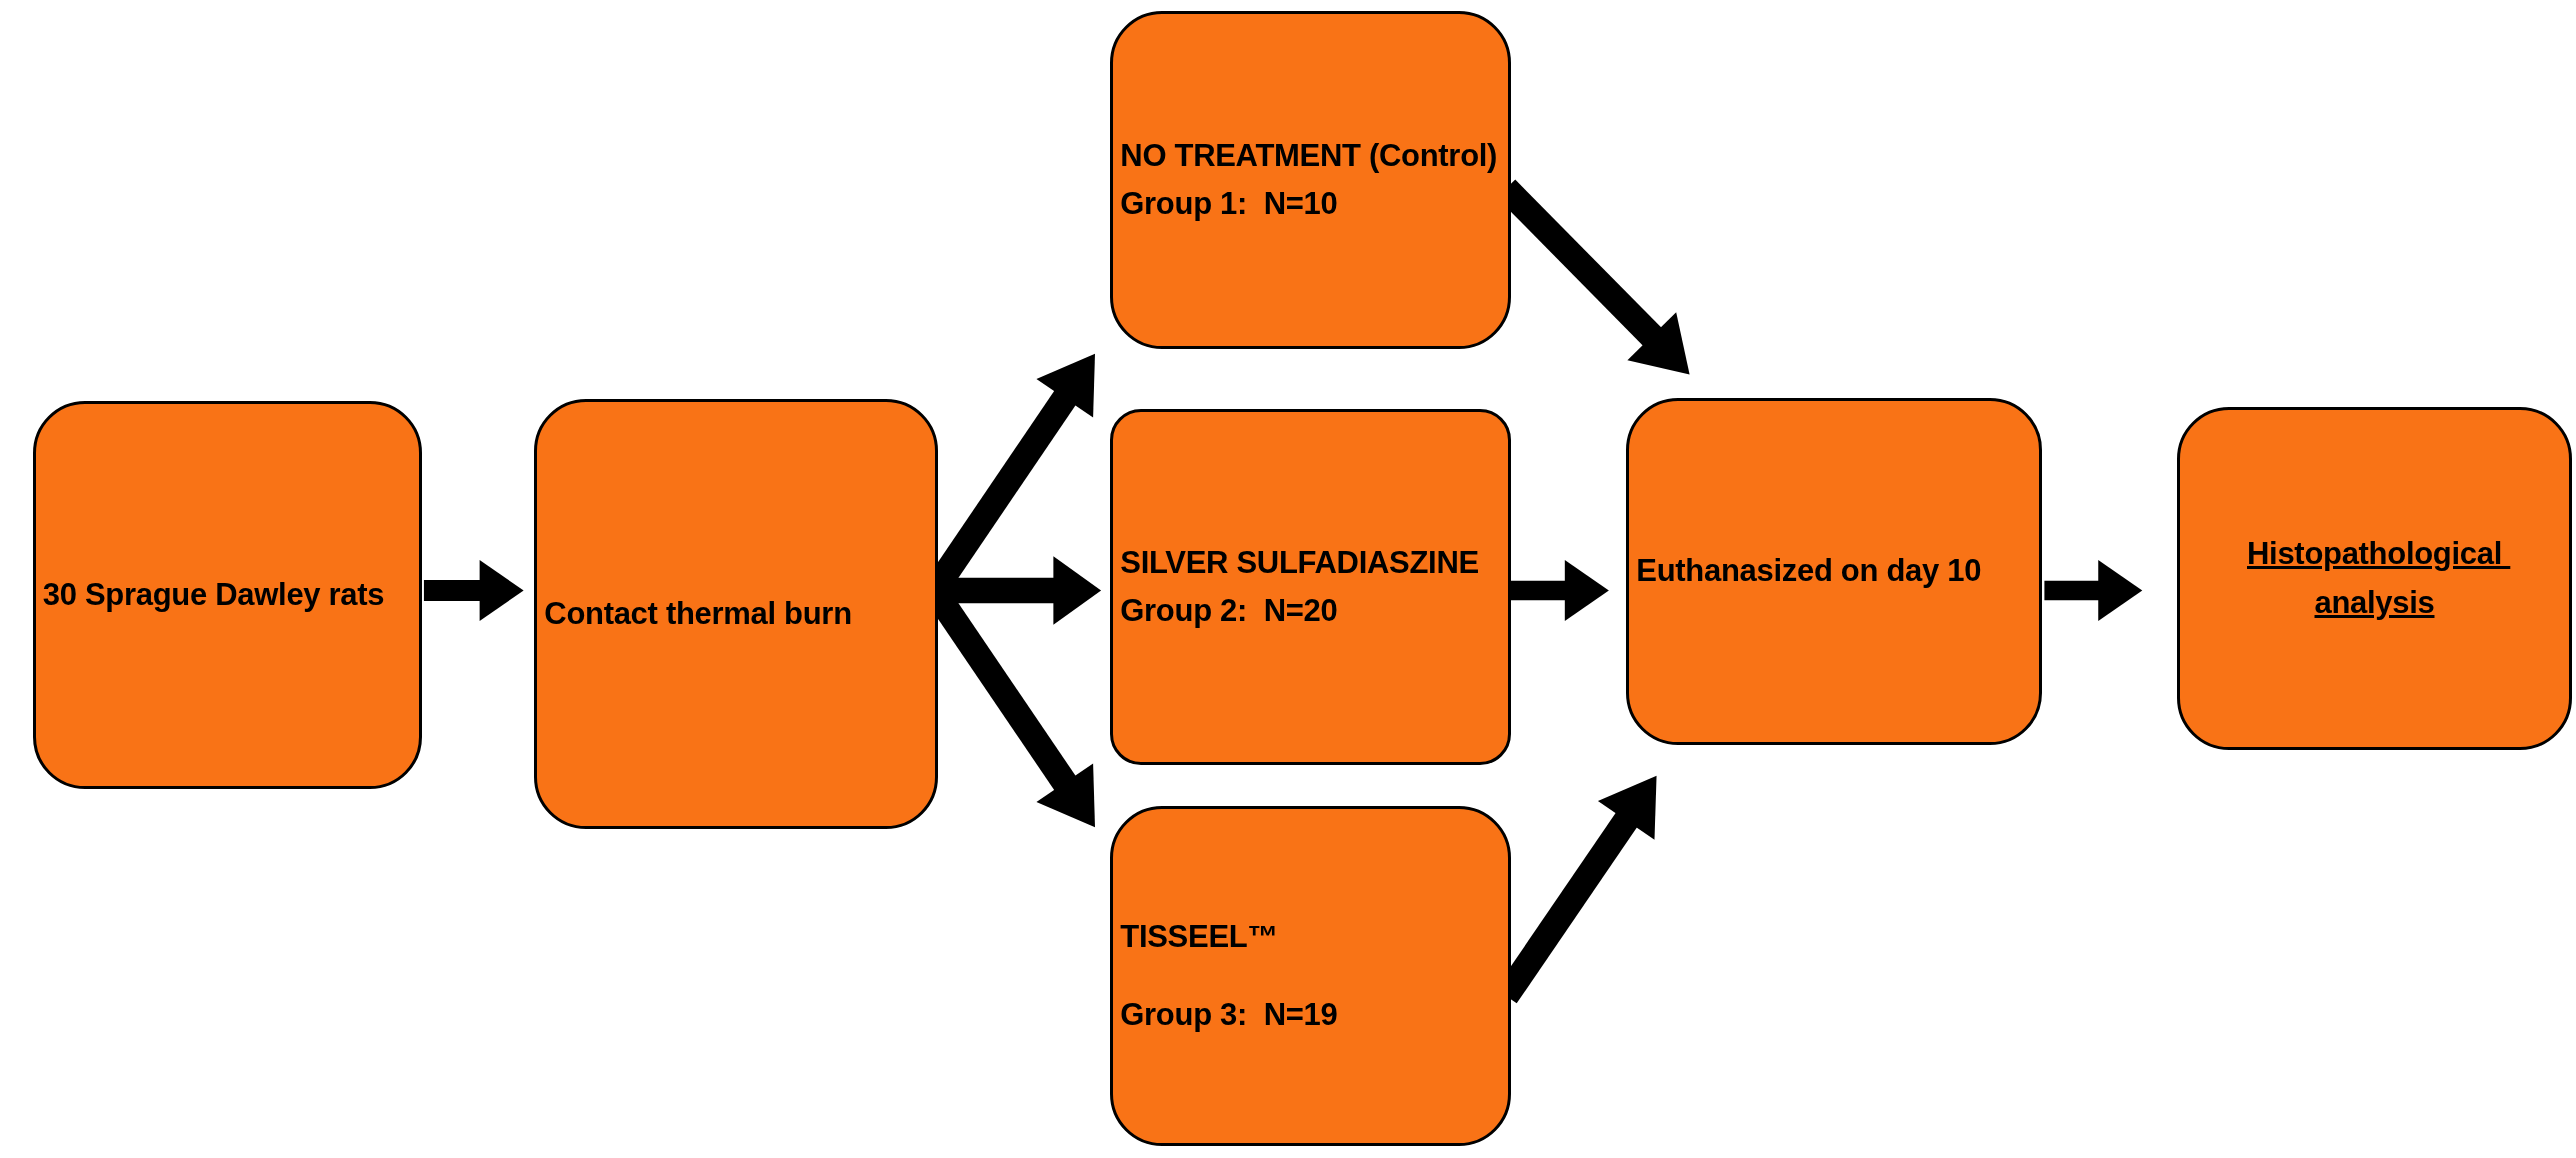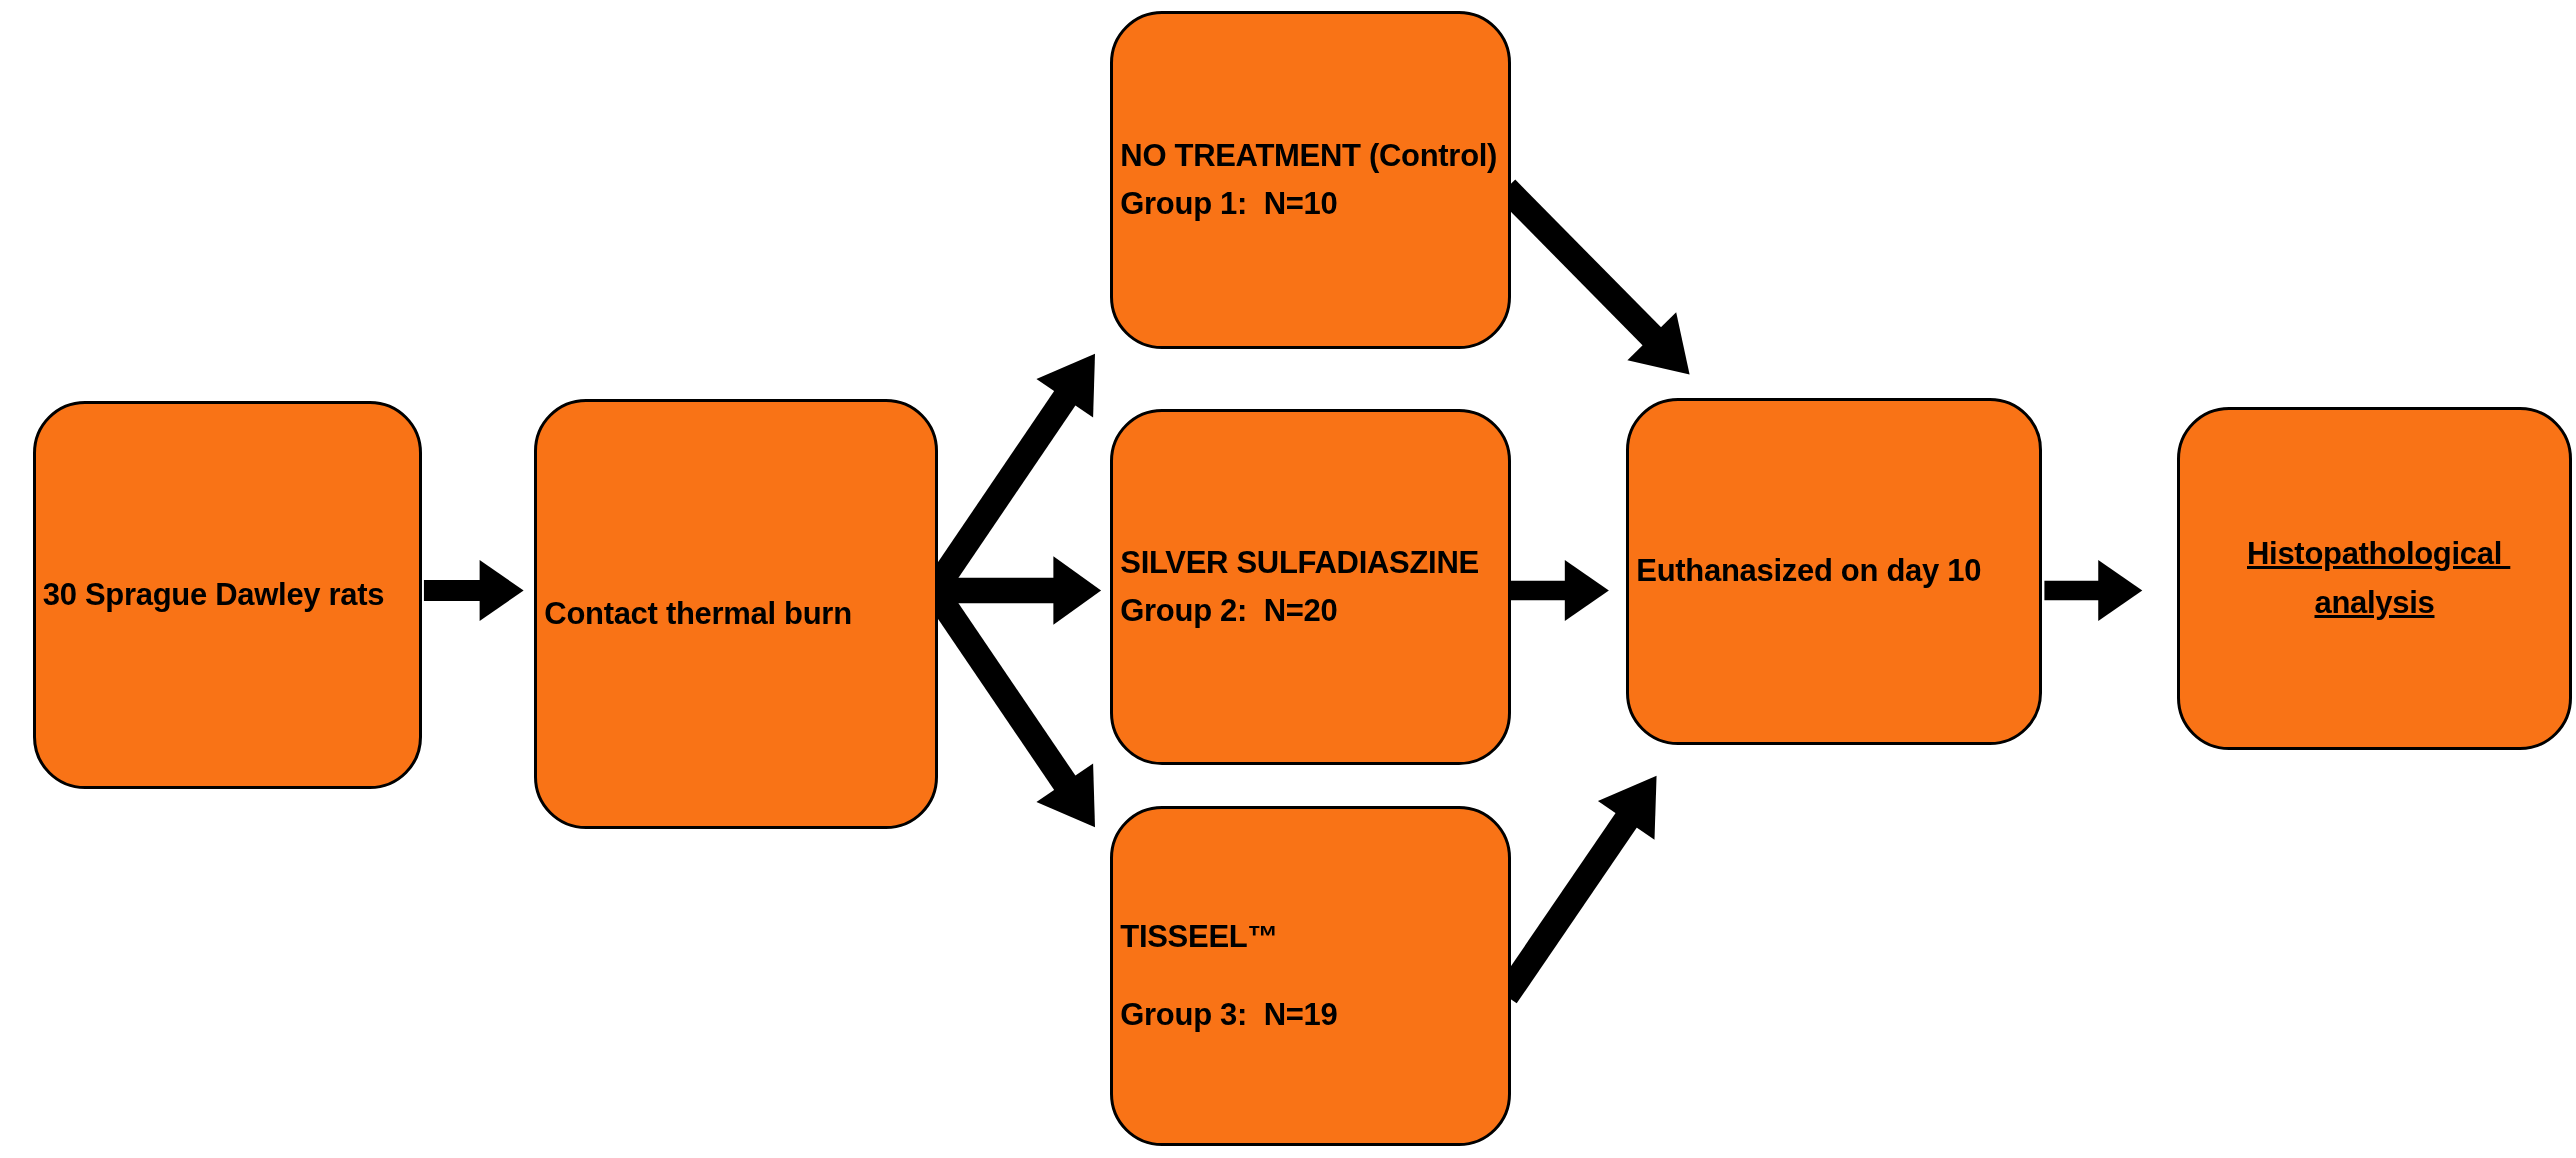--- a/index.html
+++ b/index.html
@@ -93,21 +93,21 @@
 
   <div class="node" id="node-burn" style="left: 526px; top: 399px; width: 404px; height: 430px;">
     <span class="label">Contact thermal burn</span>
   </div>
 
   <div class="node" id="node-group1" style="left: 1102px; top: 11px; width: 401px; height: 338px;">
     <span class="label">NO TREATMENT (Control)</span>
     <span class="label">Group 1:  N=10</span>
   </div>
 
-  <div class="node" id="node-group2" style="left: 1102px; top: 409px; width: 401px; height: 356px;">
+  <div class="node" id="node-group2" style="left: 1102px; top: 409px; width: 401px; height: 356px; border-radius: 31px;">
     <span class="label">SILVER SULFADIASZINE</span>
     <span class="label">Group 2:  N=20</span>
   </div>
 
   <div class="node" id="node-group3" style="left: 1102px; top: 806px; width: 401px; height: 340px; gap: 30px;">
     <span class="label">TISSEEL™</span>
     <span class="label">Group 3:  N=19</span>
   </div>
 
   <div class="node" id="node-euthanasia" style="left: 1618px; top: 398px; width: 416px; height: 347px;">

